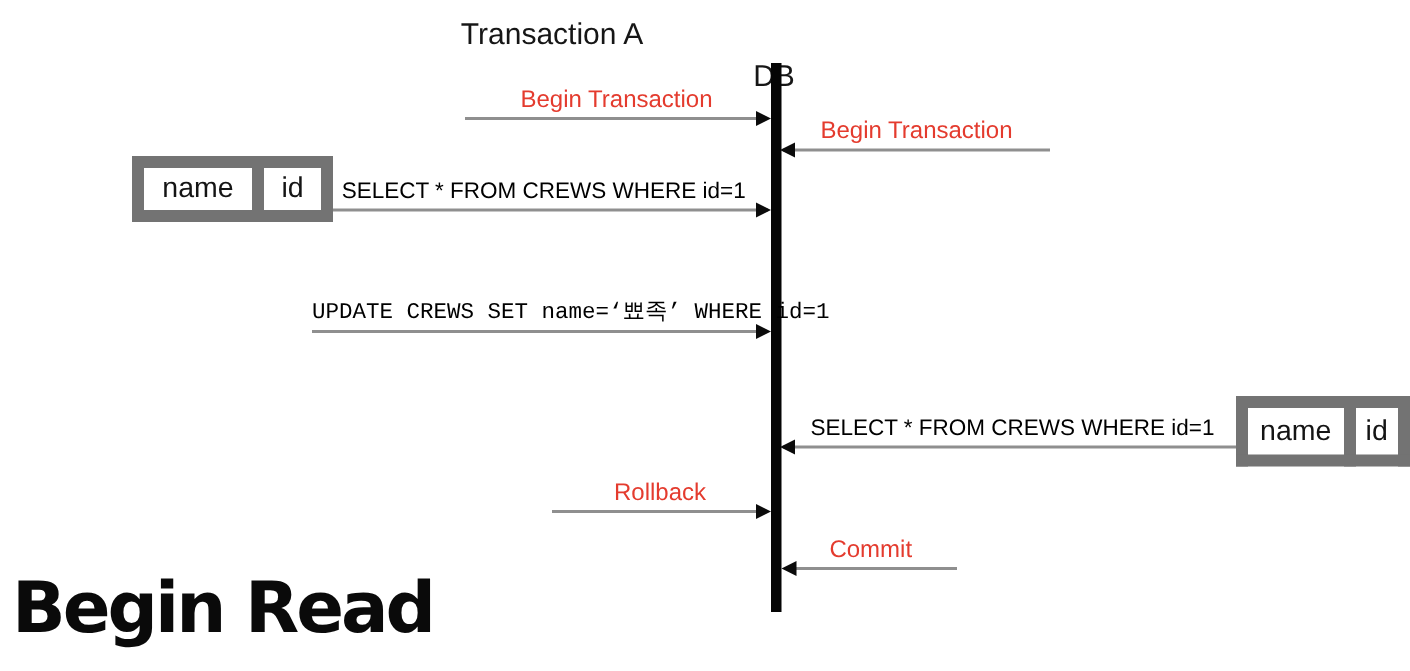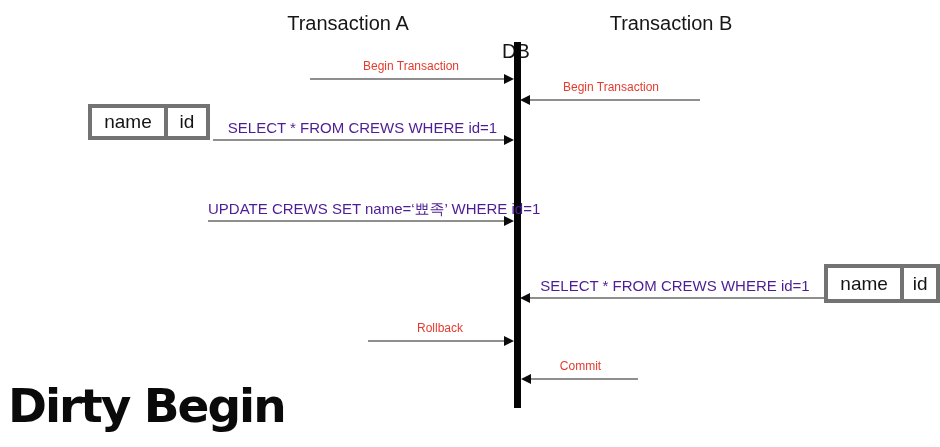--- a/index.html
+++ b/index.html
@@ -15,54 +15,53 @@
   
   .lifeline{
     position:absolute;left:514px;top:42px;width:7px;height:366px;background:#050505;
   }
   
   .message{position:absolute;height:26px;}
   .msg-label{
     position:absolute;left:0;right:0;top:0;height:19px;line-height:19px;
     text-align:center;white-space:nowrap;
   }
-  .msg-label.red{color:#e43b2e;font-size:12px;}
-  .msg-label.dark{color:#4c1d95;font-size:15px;}
+  .msg-label.red{color:#e43b2e;font-size:16px;}
+  .msg-label.dark{color:#000000;font-size:15px;}
   .msg-line{position:absolute;left:0;right:0;top:21px;height:1.5px;background:#8f8f8f;}
   .head{position:absolute;top:50%;transform:translateY(-50%);width:0;height:0;
         border-top:5px solid transparent;border-bottom:5px solid transparent;}
   .head.right{right:-2px;border-left:10px solid #0b0b0b;}
   .head.left{left:-2px;border-right:10px solid #0b0b0b;}
   
   table.crews{position:absolute;border-collapse:collapse;background:#fff;}
   table.crews td{
-    border:4px solid #737373;text-align:center;vertical-align:middle;
+    border:8px solid #737373;text-align:center;vertical-align:middle;
     font-size:19px;color:#141414;padding:0 6px;
   }
   .t-left td{height:28px;}
   .t-left td.c-name{width:60px;}
   .t-left td.c-id{width:26px;}
   .t-right td{height:31px;}
   .t-right td.c-name{width:66px;}
   .t-right td.c-id{width:22px;}
   
   .caption{
     position:absolute;left:8px;top:378px;
     font-family:"DejaVu Sans","Liberation Sans",sans-serif;
     font-size:47px;font-weight:bold;letter-spacing:-2px;color:#0a0a0a;white-space:nowrap;
   }
 </style>
 </head>
 <body>
 
 <div class="canvas">
 
-  <div class="actor" style="left:348px;">Transaction A</div>
+  <div class="actor" style="left:368px;">Transaction A</div>
   <div class="actor" style="left:516px;margin-top:28px;">DB</div>
-  <div class="actor" style="left:671px;">Transaction B</div>
 
   <div class="lifeline"></div>
 
   <div class="message" style="left:310px;top:57px;width:202px;">
     <div class="msg-label red">Begin Transaction</div>
     <div class="msg-line">
       <span class="head right"></span>
     </div>
   </div>
 
@@ -73,21 +72,21 @@
     </div>
   </div>
 
   <div class="message" style="left:213px;top:118px;width:299px;">
     <div class="msg-label dark">SELECT * FROM CREWS WHERE id=1</div>
     <div class="msg-line">
       <span class="head right"></span>
     </div>
   </div>
 
-  <div class="message" style="left:208px;top:199px;width:304px;">
+  <div class="message" style="left:208px;top:199px;width:304px;font-family:Liberation Mono, monospace;">
     <div class="msg-label dark">UPDATE CREWS SET name=‘뾰족’ WHERE id=1</div>
     <div class="msg-line">
       <span class="head right"></span>
     </div>
   </div>
 
   <div class="message" style="left:522px;top:276px;width:306px;">
     <div class="msg-label dark">SELECT * FROM CREWS WHERE id=1</div>
     <div class="msg-line">
       <span class="head left"></span>
@@ -119,15 +118,15 @@
 
   <table class="crews t-right" style="left:824px;top:264px;">
     <tbody>
         <tr>
       <td class="c-name">name</td>
       <td class="c-id">id</td>
     </tr>
   </tbody>
     </table>
 
-  <div class="caption">Dirty Begin</div>
+  <div class="caption">Begin Read</div>
 
 </div>
 
 </body></html>

